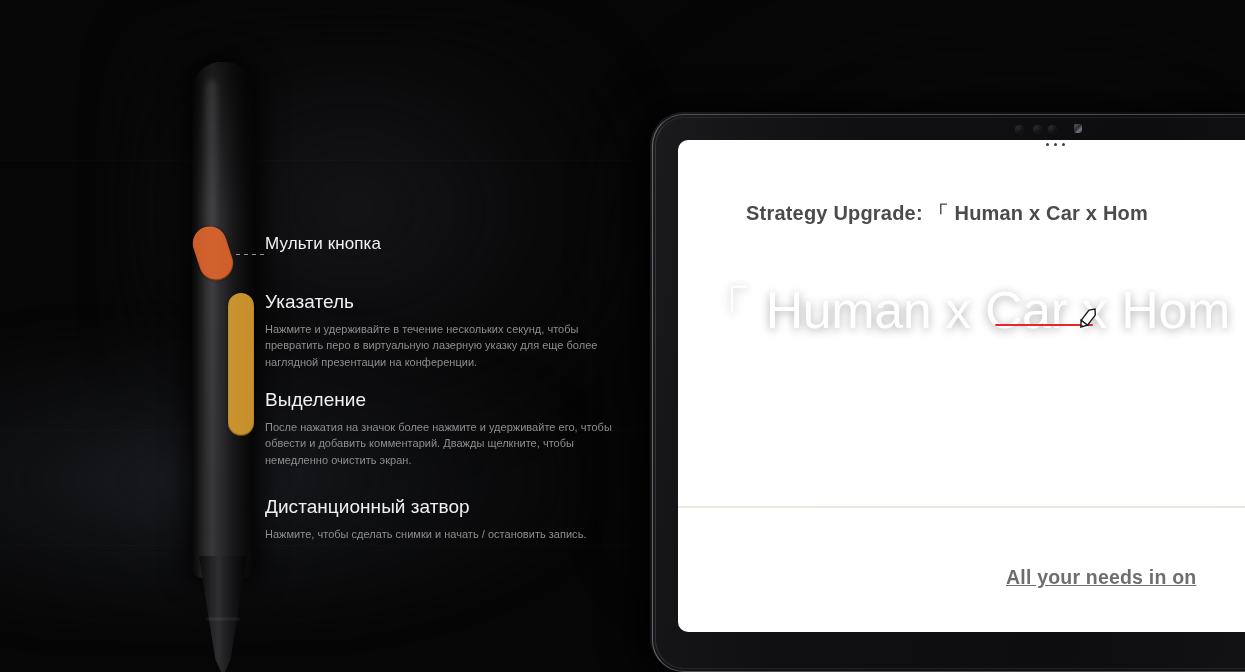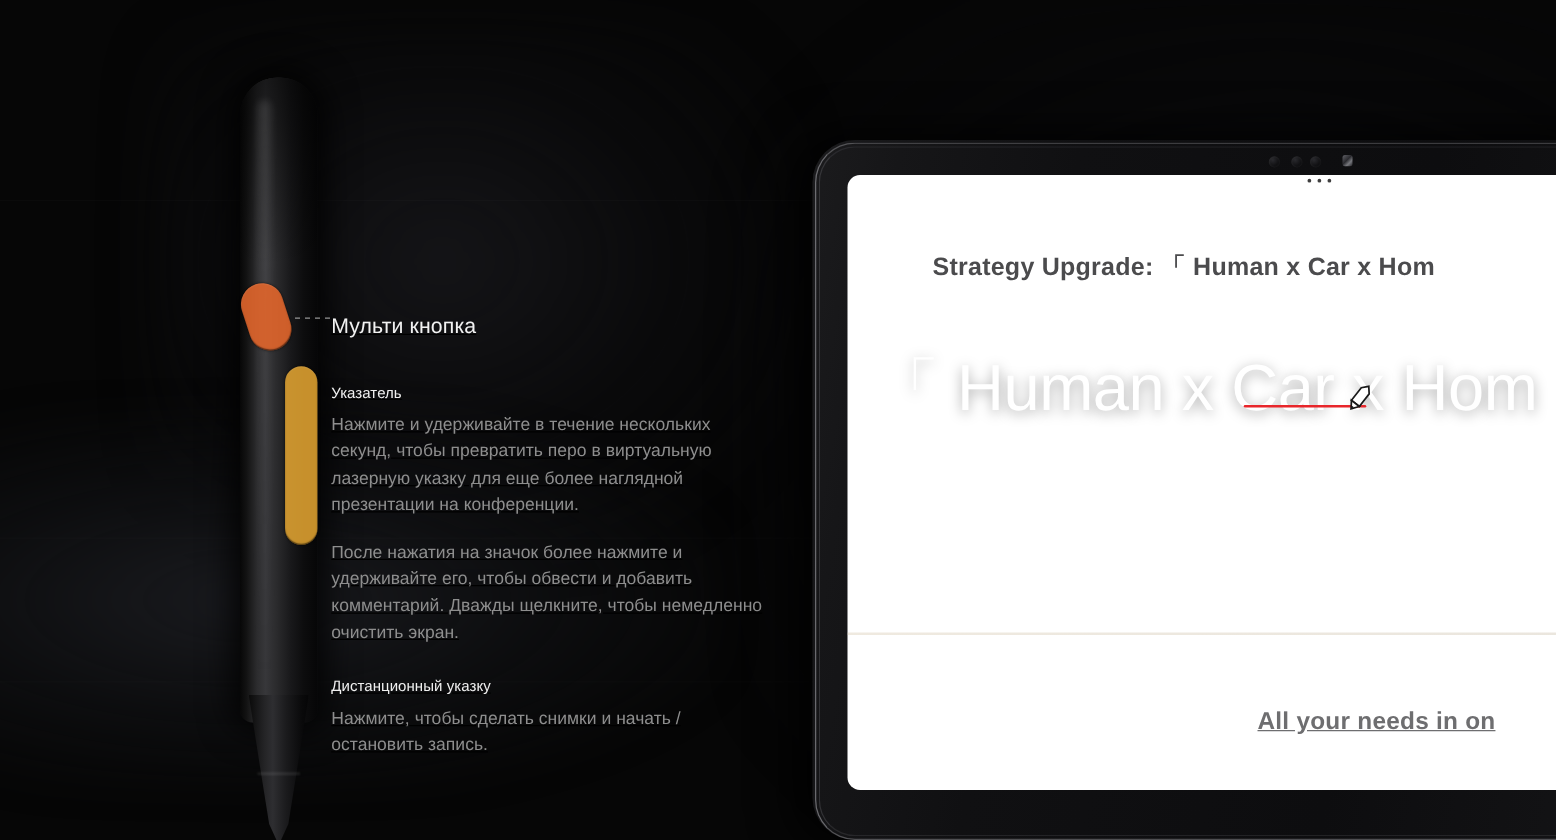--- a/index.html
+++ b/index.html
@@ -59,25 +59,25 @@
     box-shadow:inset 0 1px 1px rgba(255,255,255,0.085), inset 0 -1px 1px rgba(0,0,0,0.6), 0 0 2px rgba(0,0,0,0.8);
   }
   .pen-btn.b1{top:164px;height:55px;}
   .pen-btn.b2{top:231px;height:143px;}
 
   
   #leader{position:absolute;left:236px;top:254px;width:30px;height:1px;
     background:repeating-linear-gradient(90deg, rgba(200,200,200,0.72) 0 4px, rgba(0,0,0,0) 4px 8px);}
 
   
-  #copy{position:absolute;left:265px;top:252px;width:350px;text-decoration:underline;}
+  #copy{position:absolute;left:265px;top:235px;width:350px;}
   .callout-title{color:#f2f2f2;font-size:17px;font-weight:400;letter-spacing:.1px;line-height:1;margin:0 0 38px 0;}
   .sec{margin:0 0 8px 0;}
-  .sec-h{color:#f0f0f0;font-size:12px;font-weight:400;line-height:1.25;margin:0 0 7px 0;letter-spacing:.05px;}
-  .sec-p{color:#8e8e8e;font-size:14px;font-weight:400;line-height:1.52;margin:0 0 17px 0;letter-spacing:.02px;}
+  .sec-h{color:#f0f0f0;font-size:19px;font-weight:400;line-height:1.25;margin:0 0 7px 0;letter-spacing:.05px;}
+  .sec-p{color:#8e8e8e;font-size:11px;font-weight:400;line-height:1.52;margin:0 0 17px 0;letter-spacing:.02px;}
   .sec-p.last{margin-bottom:16px;}
   .gap-a{height:9px;}
 
   
   #tablet{position:absolute;left:650px;top:112px;width:620px;height:560px;}
   .tab-frame{
     position:absolute;left:0;top:0;width:620px;height:560px;
     border-radius:34px 0 0 34px;
     background:linear-gradient(100deg,#1b1b1d 0%,#161618 10%,#101012 30%,#0d0d0f 70%,#131315 100%);
     box-shadow:-10px 0 34px 6px rgba(0,0,0,0.8);
@@ -164,27 +164,28 @@
 
   <div id="copy">
     <div class="callout-title">Мульти кнопка</div>
 
     <div class="sec">
       <div class="sec-h">Указатель</div>
       <div class="sec-p">Нажмите и удерживайте в течение нескольких секунд, чтобы превратить перо в виртуальную лазерную указку для еще более наглядной презентации на конференции.</div>
     </div>
 
     <div class="sec">
+      <div class="sec-h">Выделение</div>
       <div class="sec-p">После нажатия на значок более нажмите и удерживайте его, чтобы обвести и добавить комментарий. Дважды щелкните, чтобы немедленно очистить экран.</div>
     </div>
 
     <div class="gap-a"></div>
 
     <div class="sec">
-      <div class="sec-h">Дистанционный указку</div>
+      <div class="sec-h">Дистанционный затвор</div>
       <div class="sec-p last">Нажмите, чтобы сделать снимки и начать / остановить запись.</div>
     </div>
   </div>
 
   <div id="tablet">
     <div class="tab-frame"></div>
     <div class="tab-rim"></div>
     <div class="tab-rim-inner"></div>
   </div>
 

